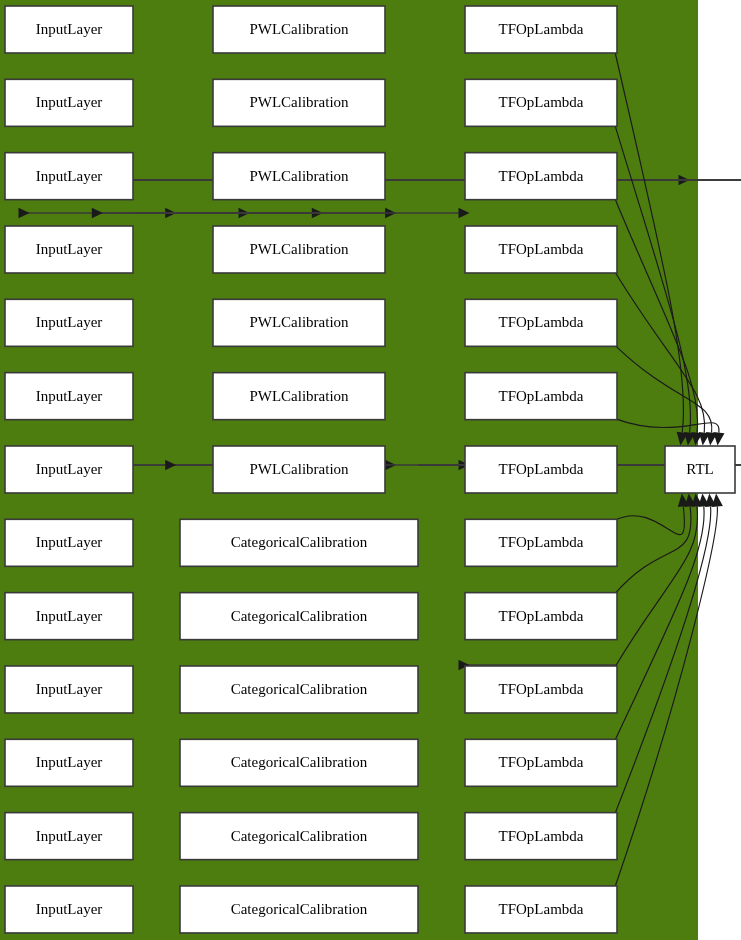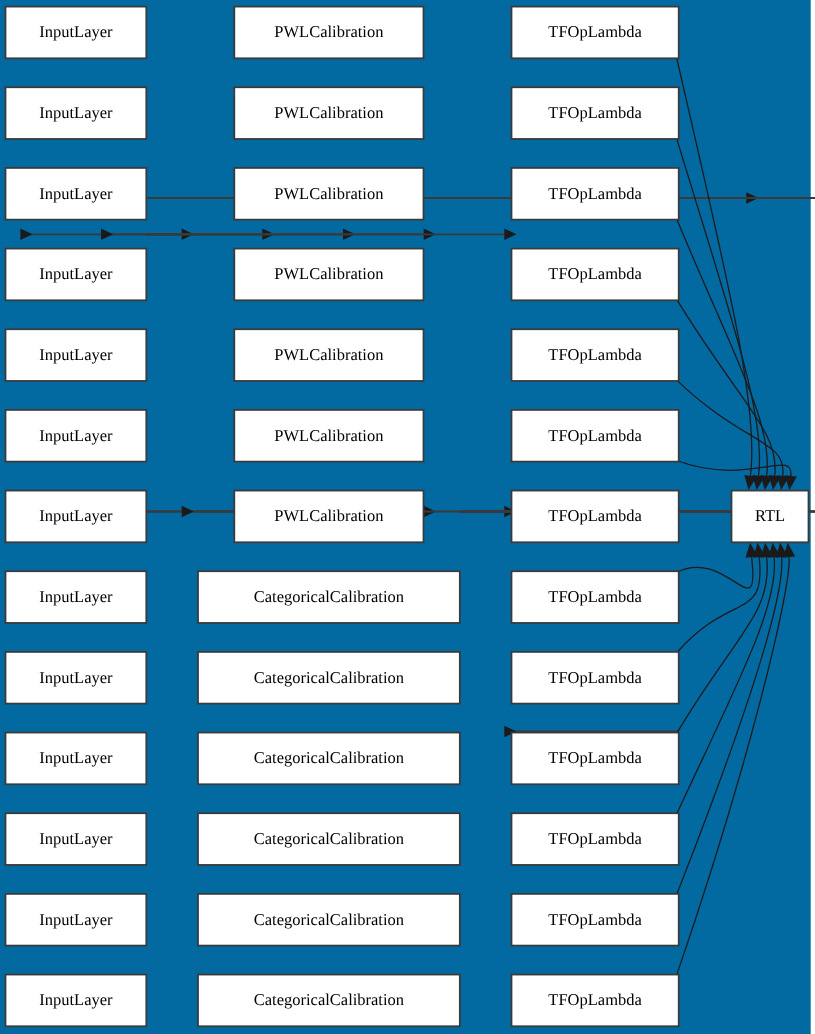--- a/index.html
+++ b/index.html
@@ -10,22 +10,21 @@
   body {
     width: 741px;
     height: 940px;
     font-family: "Liberation Serif", "DejaVu Serif", serif;
     overflow: hidden;
   }
   #graph-root {
     position: relative;
     width: 698px;
     height: 940px;
-    background: #0369a1;
-    padding-left: 39px;
+    background: #4d7c0f;
   }
   svg#graph-svg {
     position: absolute;
     top: 0;
     left: 0;
     width: 741px;
     height: 940px;
     display: block;
   }
   .node-box {

